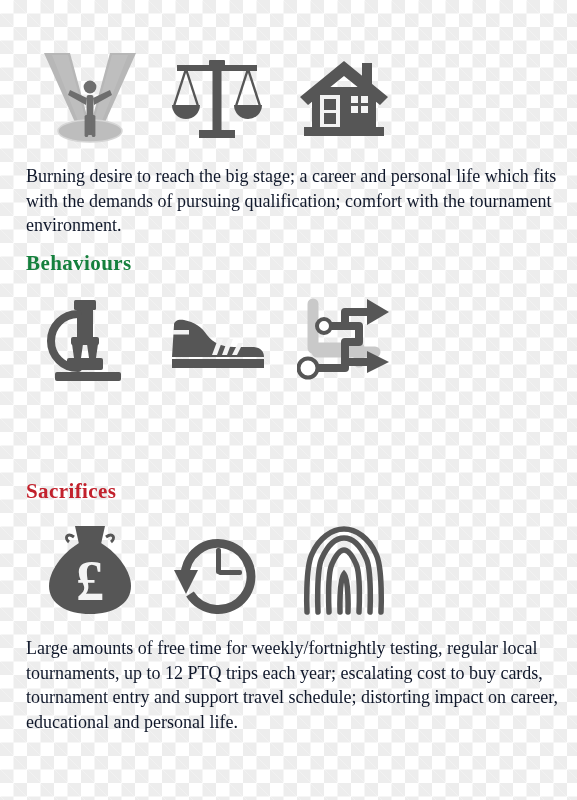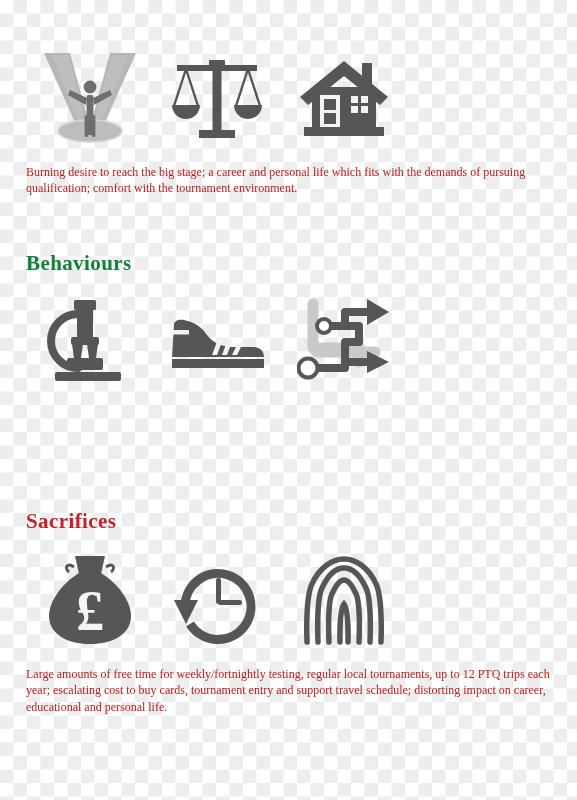--- a/index.html
+++ b/index.html
@@ -47,32 +47,32 @@
     width: 127px;
     height: 104px;
     display: flex;
     align-items: center;
     justify-content: center;
   }
   .icon-cell svg { display: block; }
 
   .body-text {
     font-family: "Liberation Serif", "DejaVu Serif", serif;
-    font-size: 12px;
+    font-size: 18px;
     line-height: 1.37;
-    color: #b91c1c;
+    color: #0f172a;
     margin: 0;
     padding: 0 12px 0 26px;
     text-align: left;
   }
 
   
   #section-assets      { top: 30px; }
   #section-behaviours  { top: 253px; }
-  #section-sacrifices  { top: 511px; }
+  #section-sacrifices  { top: 481px; }
 
   #section-assets .section-heading      { color: #2e9d44; }
   #section-behaviours .section-heading  { color: #15803d; }
   #section-sacrifices .section-heading  { color: #c2212c; }
 
   .heading-wrap { padding-left: 26px; }
 
   .row-gap-1 { height: 16px; }
   .row-gap-2 { height: 14px; }
 </style>

